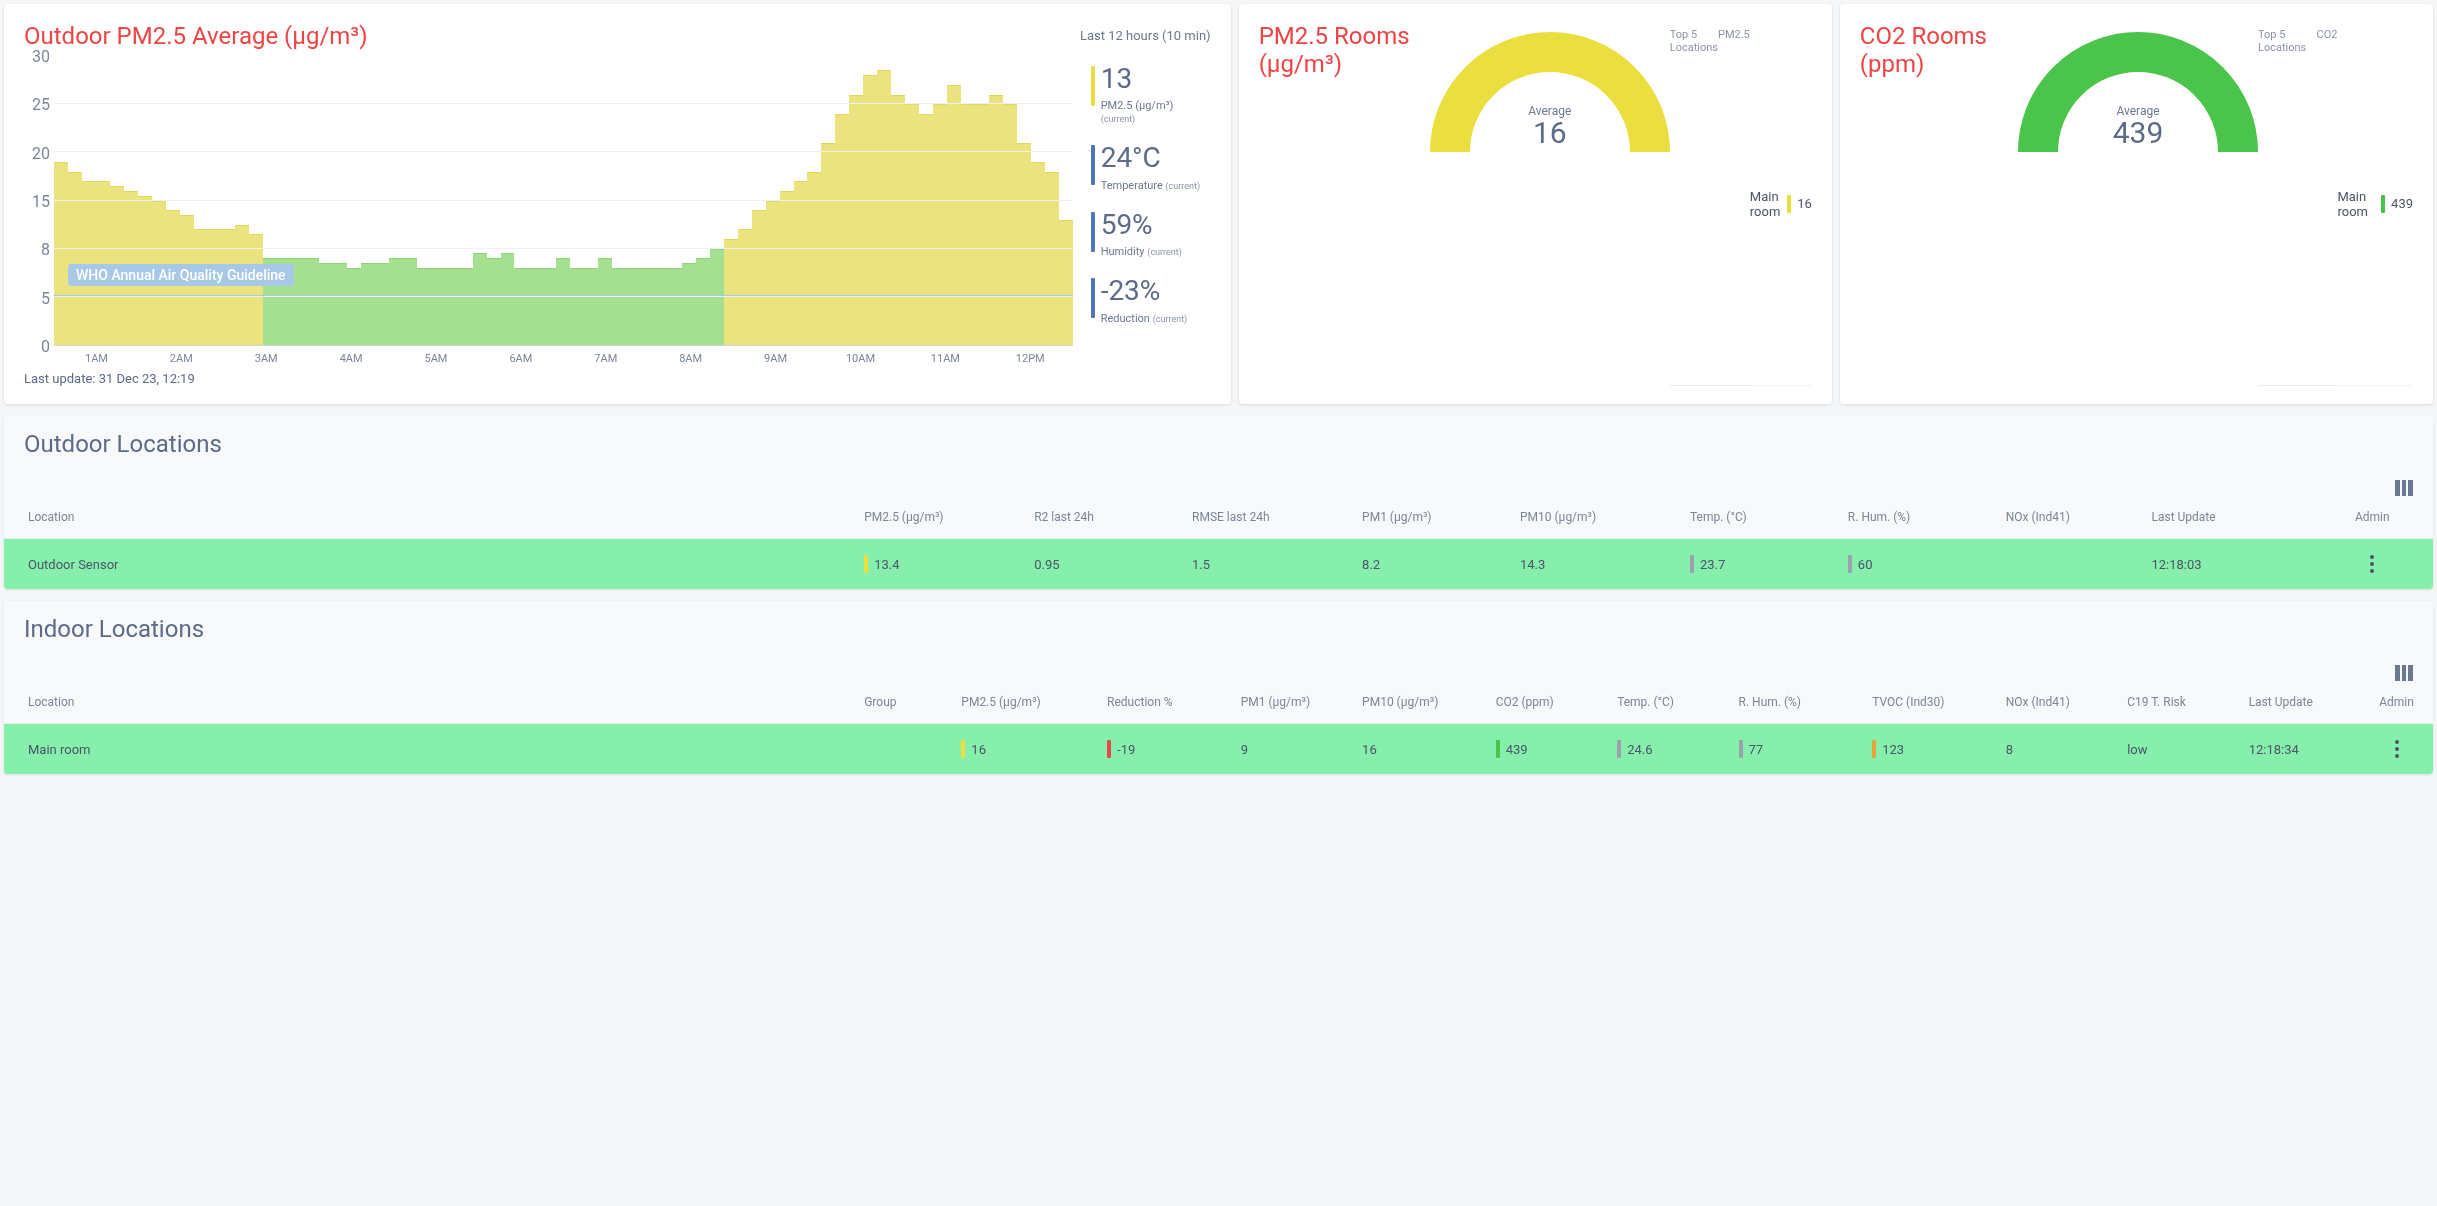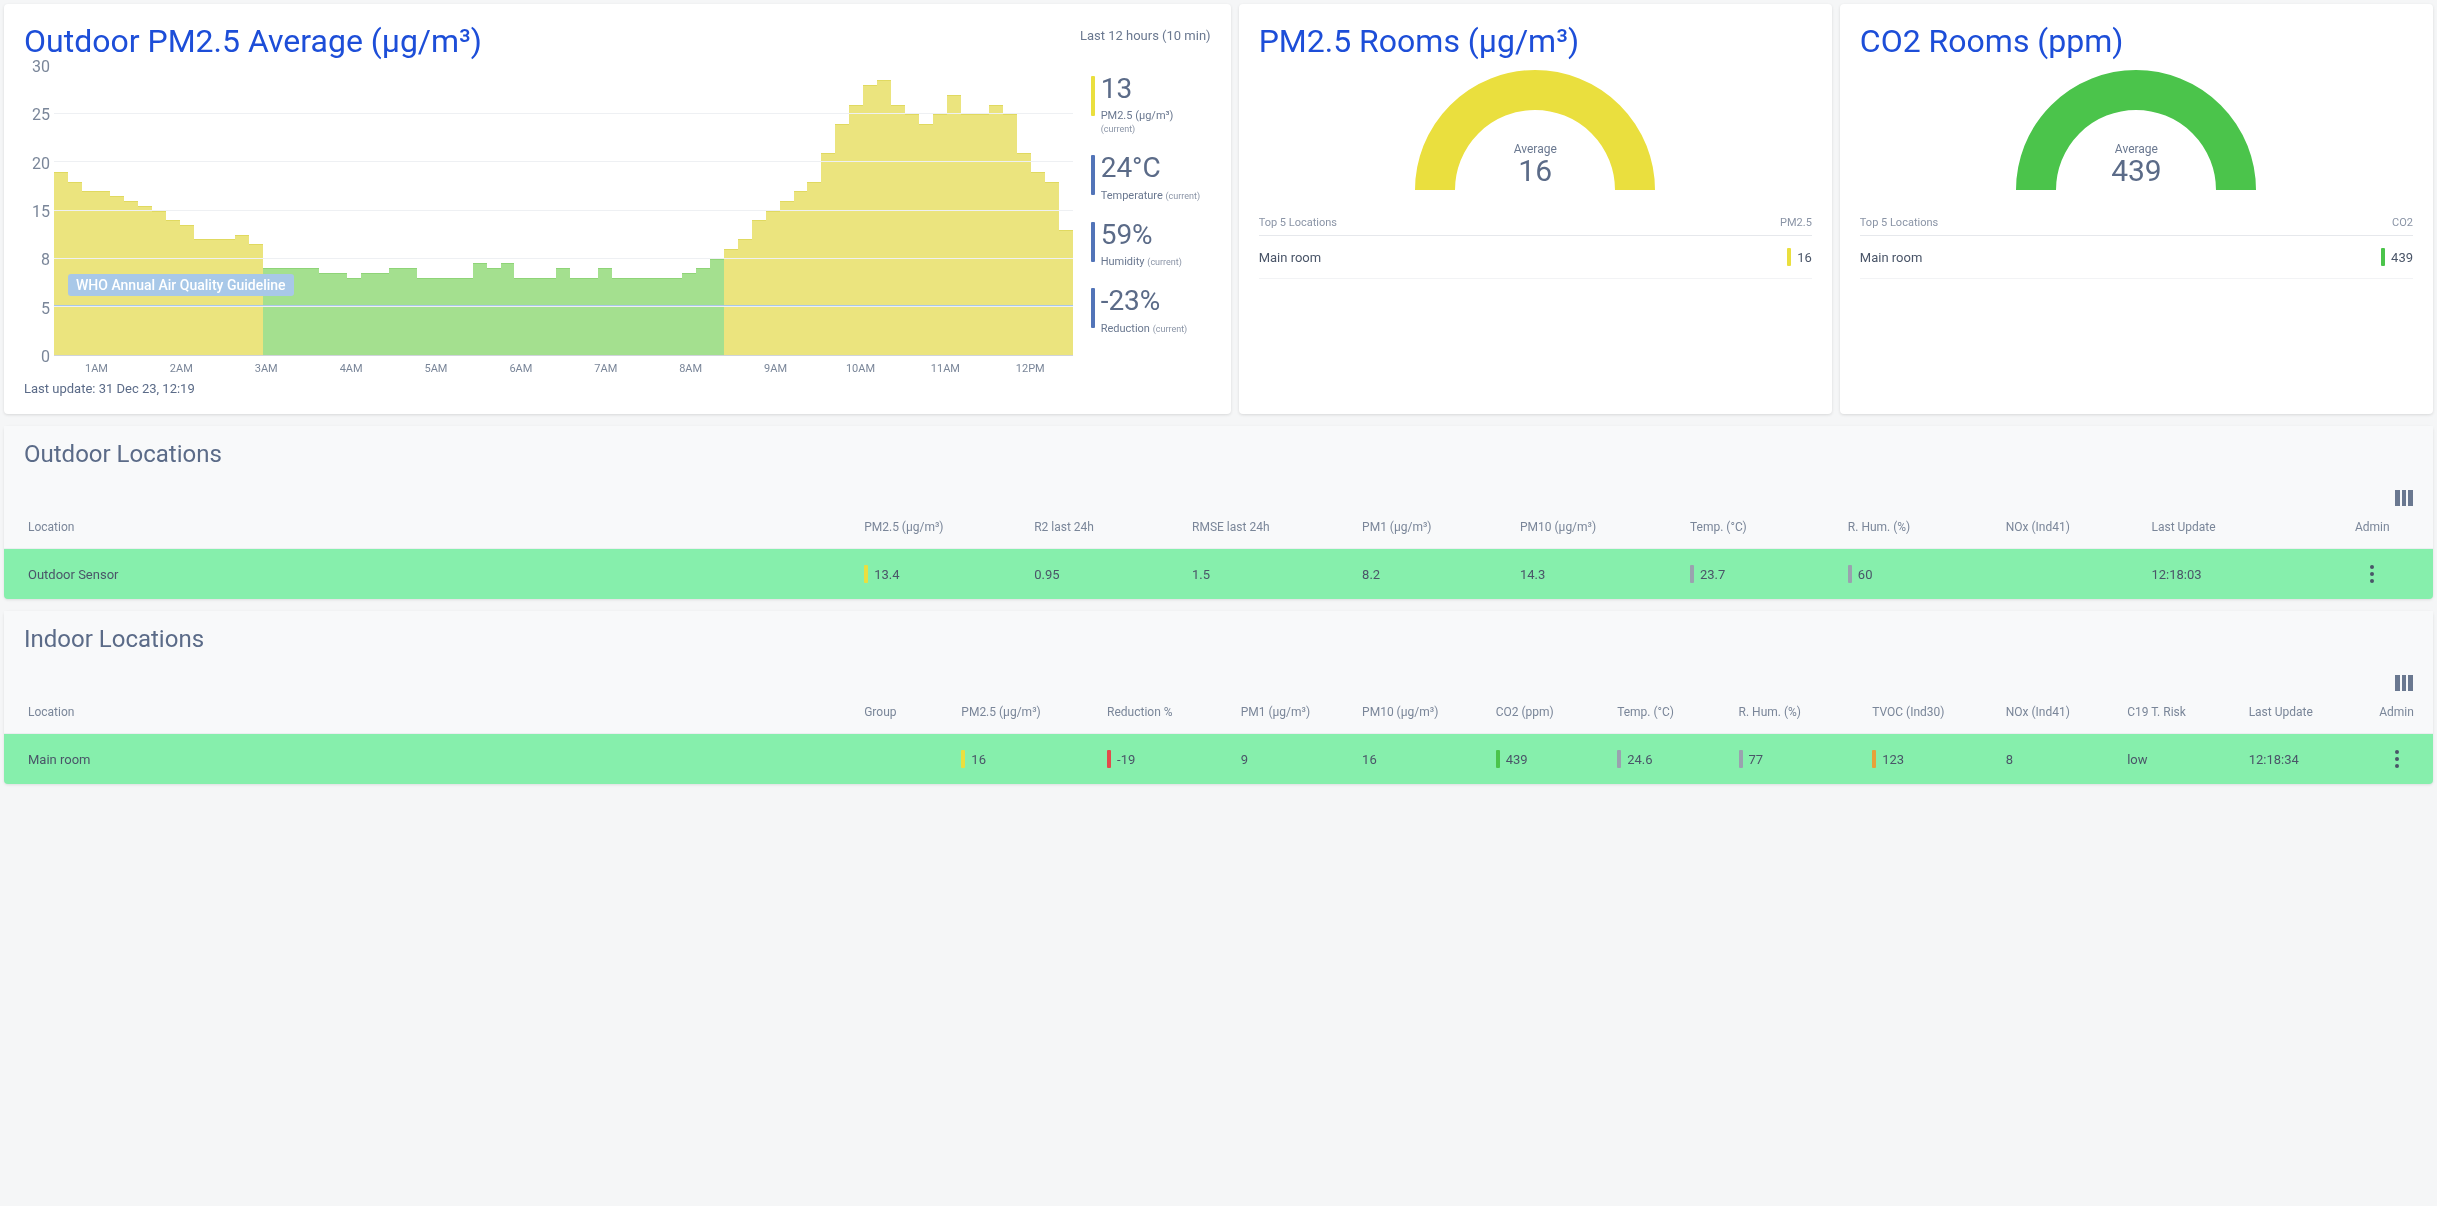--- a/index.html
+++ b/index.html
@@ -1,24 +1,24 @@
 <!DOCTYPE html>
 <html><head>
 <meta charset="utf-8">
 <style>
   * { box-sizing: border-box; margin: 0; padding: 0; }
   html, body { width: 100%; font-family: -apple-system, "Segoe UI", Roboto, Arial, sans-serif; background:#f5f6f7; color:#4a5568; }
   .wrap { width: 100%; padding: 4px; }
   .card { background:#fff; border-radius:4px; box-shadow:0 1px 3px rgba(0,0,0,0.12); padding:18px 20px; position:relative; }
-  .card-title { font-size:32px; font-weight:400; color:#1d4ed8; }
+  .card-title { font-size:24px; font-weight:400; color:#ef4444; }
 
   
   .top-row { display:flex; gap:8px; }
   .chart-card { flex: 0 0 50.5%; display:flex; flex-direction:column; }
-  .gauge-card { flex:1; display:flex; flex-direction:column; }
+  .gauge-card { flex:1; display:flex; flex-direction:row; }
   .chart-header { display:flex; align-items:flex-start; justify-content:space-between; }
   .chart-sub { font-size:13px; color:#6a7890; margin-top:6px; }
 
   .chart-body { display:flex; margin-top:6px; flex:1; }
   .chart-plot-wrap { flex:1; display:flex; flex-direction:column; }
   .chart-plot { position:relative; height:290px; display:flex; }
   .y-axis { width:30px; position:relative; }
   .y-tick { position:absolute; right:4px; font-size:16px; color:#7a8699; transform:translateY(50%); }
   .plot-area { flex:1; position:relative; border-bottom:1px solid #d0d4da; }
   .grid-line { position:absolute; left:0; right:0; border-top:1px solid #eef0f3; }

